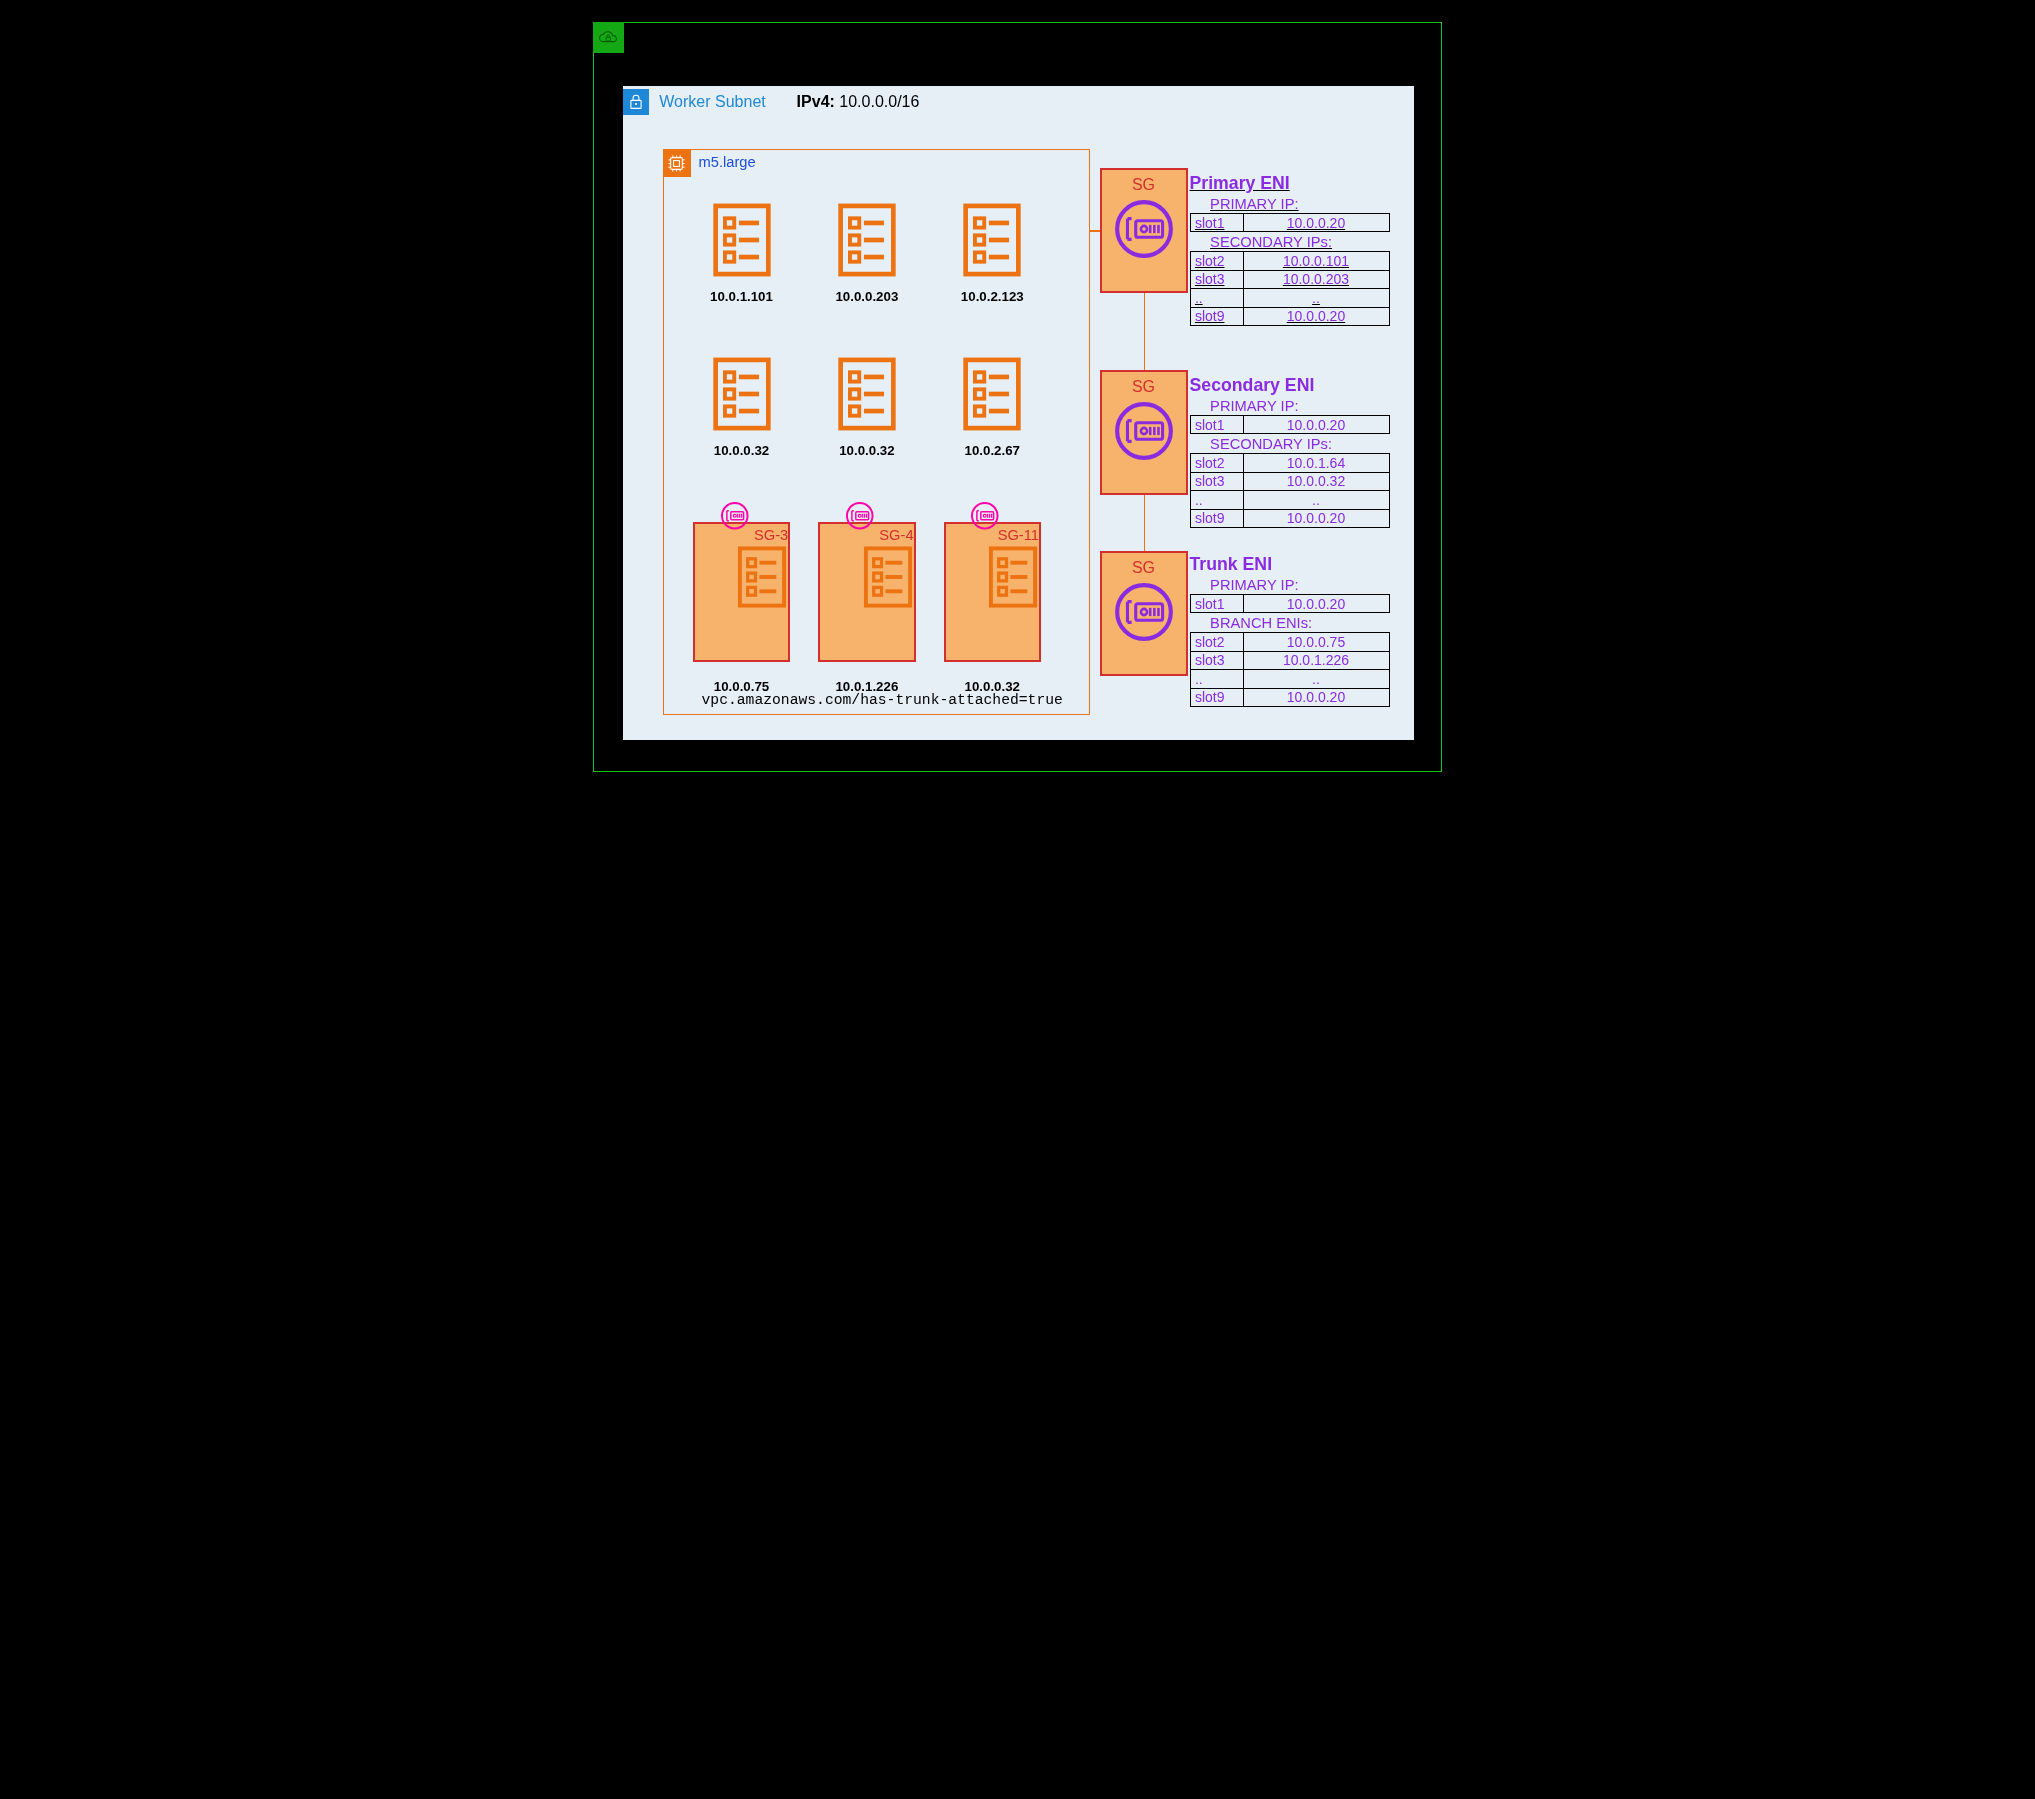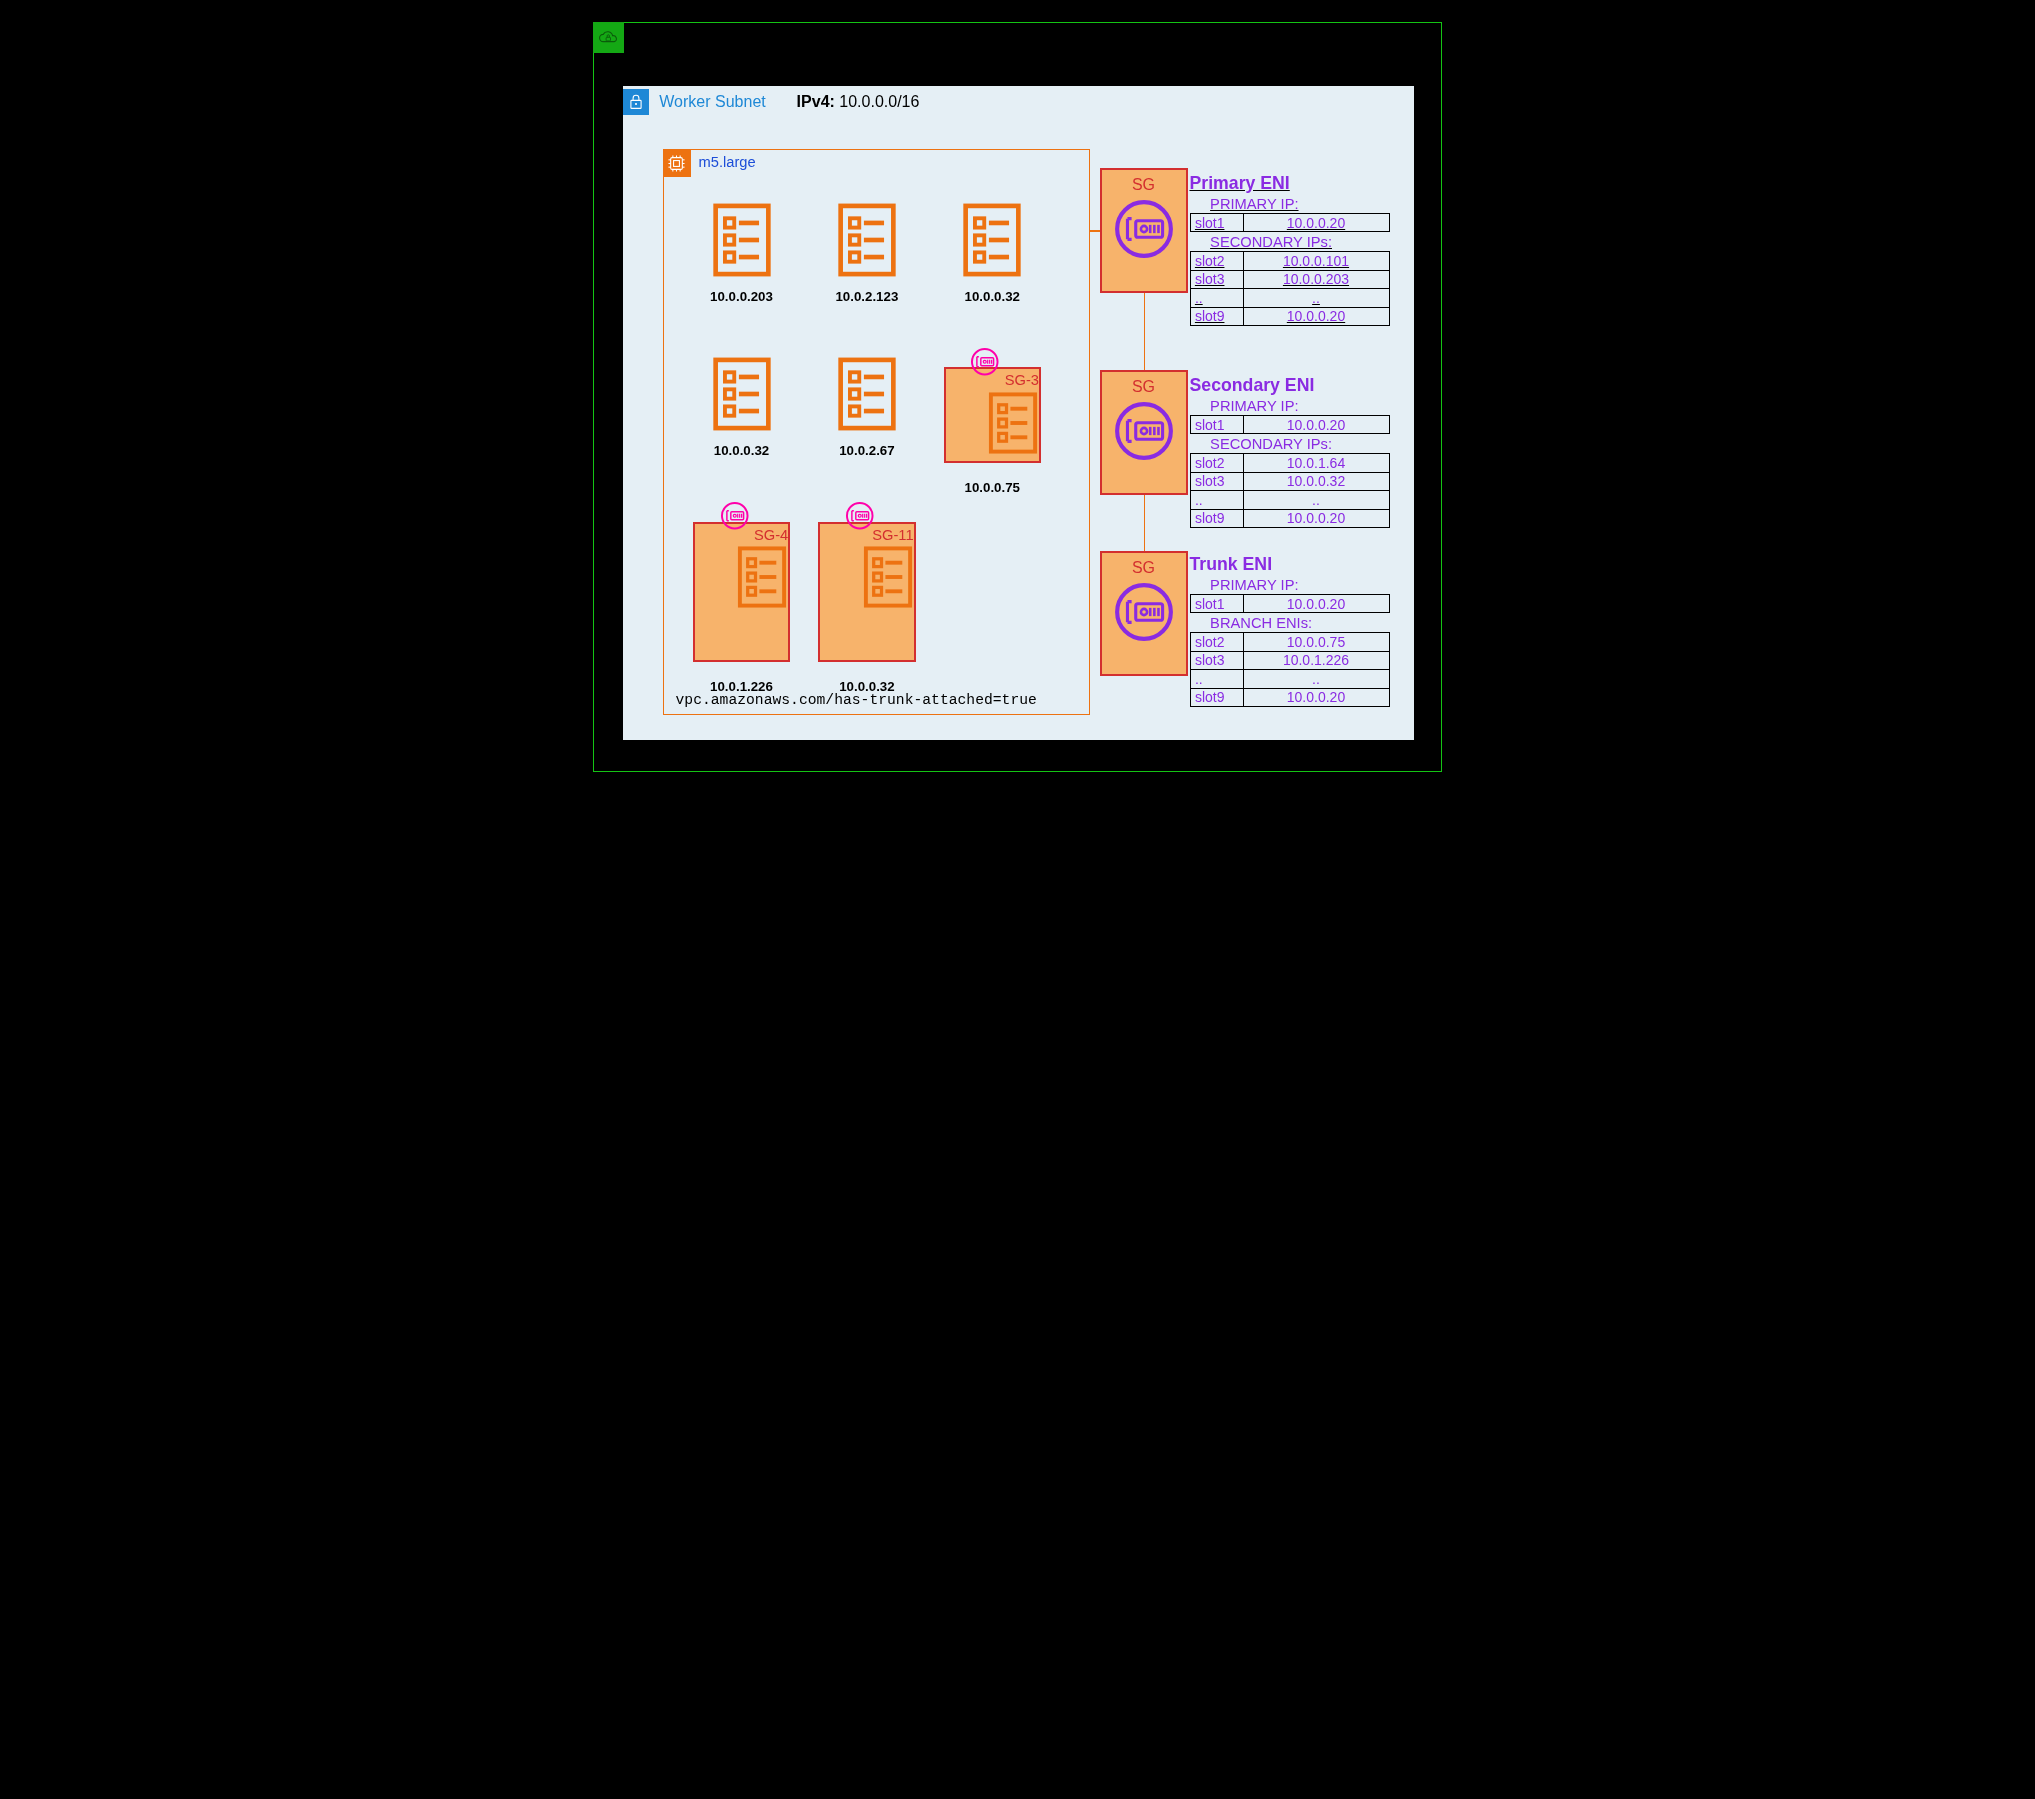--- a/index.html
+++ b/index.html
@@ -93,21 +93,21 @@
   }
   .ec2-label {
     position: absolute;
     left: 35px;
     top: 4.4px;
     color: #1d4ed8;
     font-size: 14.7px;
   }
   .annotation {
     position: absolute;
-    left: 12px;
+    left: 38px;
     bottom: 5.9px;
     font-family: "Courier New", monospace;
     font-size: 14.7px;
     color: #000;
   }
 
   .pod-grid {
     position: absolute;
     left: 19px;
     top: 44px;
@@ -289,20 +289,32 @@
         <div class="pod-cell">
           <div class="pod-icon"><svg width="62" height="80" viewBox="0 0 80 100">
     <rect x="6" y="6" width="68" height="88" fill="none" stroke="#ed7211" stroke-width="6"></rect>
     <rect x="18" y="22" width="12" height="12" fill="none" stroke="#ed7211" stroke-width="5"></rect>
     <line x1="36" y1="28" x2="62" y2="28" stroke="#ed7211" stroke-width="6"></line>
     <rect x="18" y="44" width="12" height="12" fill="none" stroke="#ed7211" stroke-width="5"></rect>
     <line x1="36" y1="50" x2="62" y2="50" stroke="#ed7211" stroke-width="6"></line>
     <rect x="18" y="66" width="12" height="12" fill="none" stroke="#ed7211" stroke-width="5"></rect>
     <line x1="36" y1="72" x2="62" y2="72" stroke="#ed7211" stroke-width="6"></line>
   </svg></div>
+          <div class="pod-ip">10.0.1.101</div>
+        </div>
+        <div class="pod-cell">
+          <div class="pod-icon"><svg width="62" height="80" viewBox="0 0 80 100">
+    <rect x="6" y="6" width="68" height="88" fill="none" stroke="#ed7211" stroke-width="6"></rect>
+    <rect x="18" y="22" width="12" height="12" fill="none" stroke="#ed7211" stroke-width="5"></rect>
+    <line x1="36" y1="28" x2="62" y2="28" stroke="#ed7211" stroke-width="6"></line>
+    <rect x="18" y="44" width="12" height="12" fill="none" stroke="#ed7211" stroke-width="5"></rect>
+    <line x1="36" y1="50" x2="62" y2="50" stroke="#ed7211" stroke-width="6"></line>
+    <rect x="18" y="66" width="12" height="12" fill="none" stroke="#ed7211" stroke-width="5"></rect>
+    <line x1="36" y1="72" x2="62" y2="72" stroke="#ed7211" stroke-width="6"></line>
+  </svg></div>
           <div class="pod-ip">10.0.0.203</div>
         </div>
         <div class="pod-cell">
           <div class="pod-icon"><svg width="62" height="80" viewBox="0 0 80 100">
     <rect x="6" y="6" width="68" height="88" fill="none" stroke="#ed7211" stroke-width="6"></rect>
     <rect x="18" y="22" width="12" height="12" fill="none" stroke="#ed7211" stroke-width="5"></rect>
     <line x1="36" y1="28" x2="62" y2="28" stroke="#ed7211" stroke-width="6"></line>
     <rect x="18" y="44" width="12" height="12" fill="none" stroke="#ed7211" stroke-width="5"></rect>
     <line x1="36" y1="50" x2="62" y2="50" stroke="#ed7211" stroke-width="6"></line>
     <rect x="18" y="66" width="12" height="12" fill="none" stroke="#ed7211" stroke-width="5"></rect>

